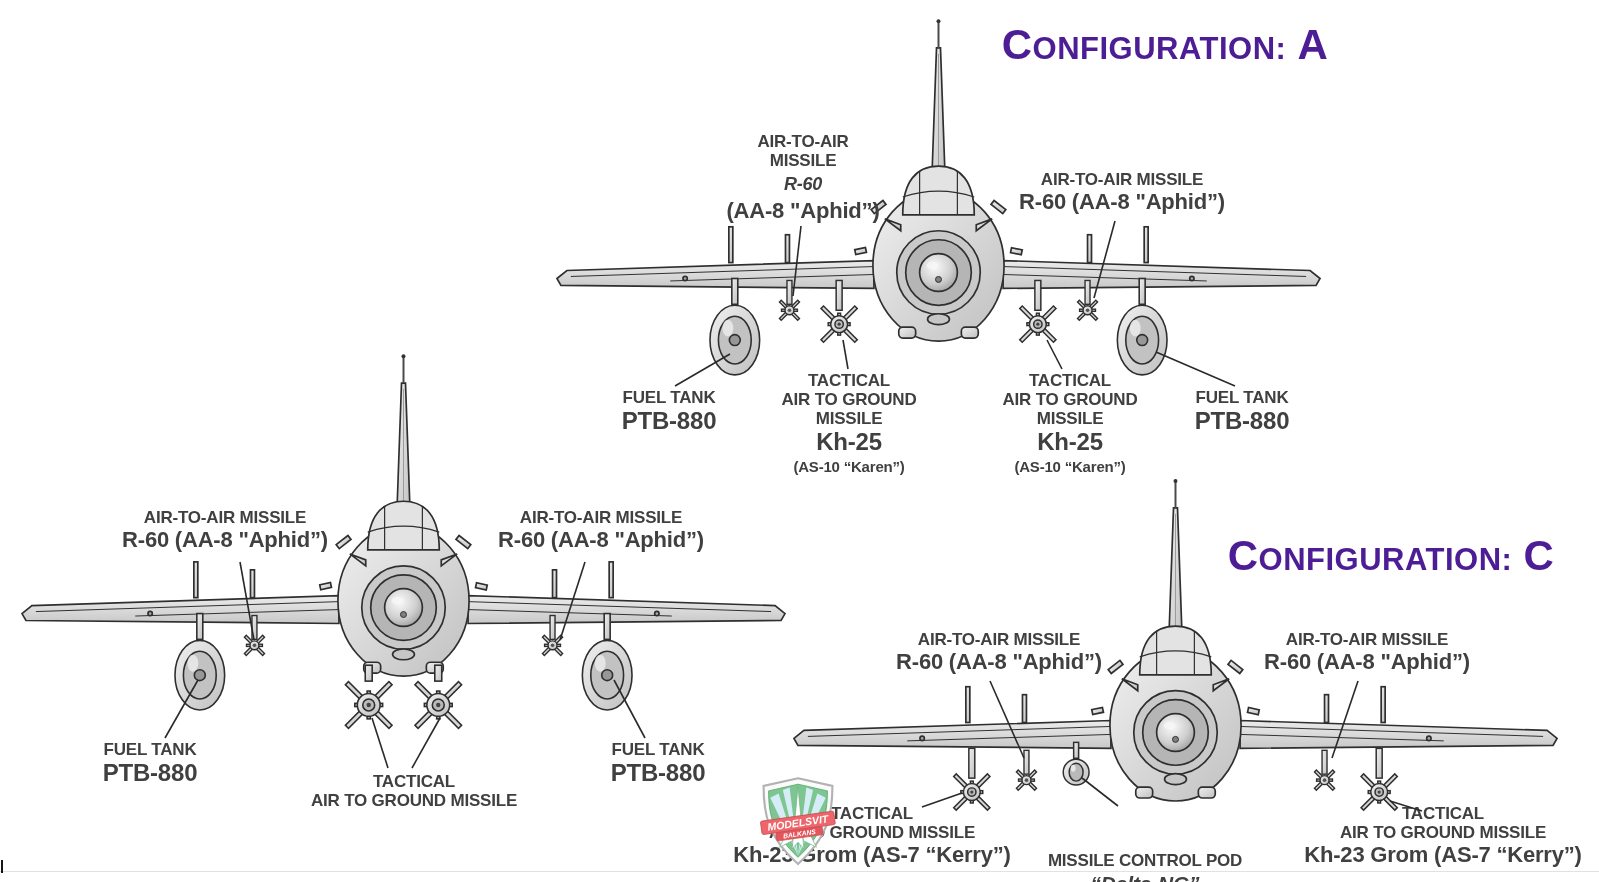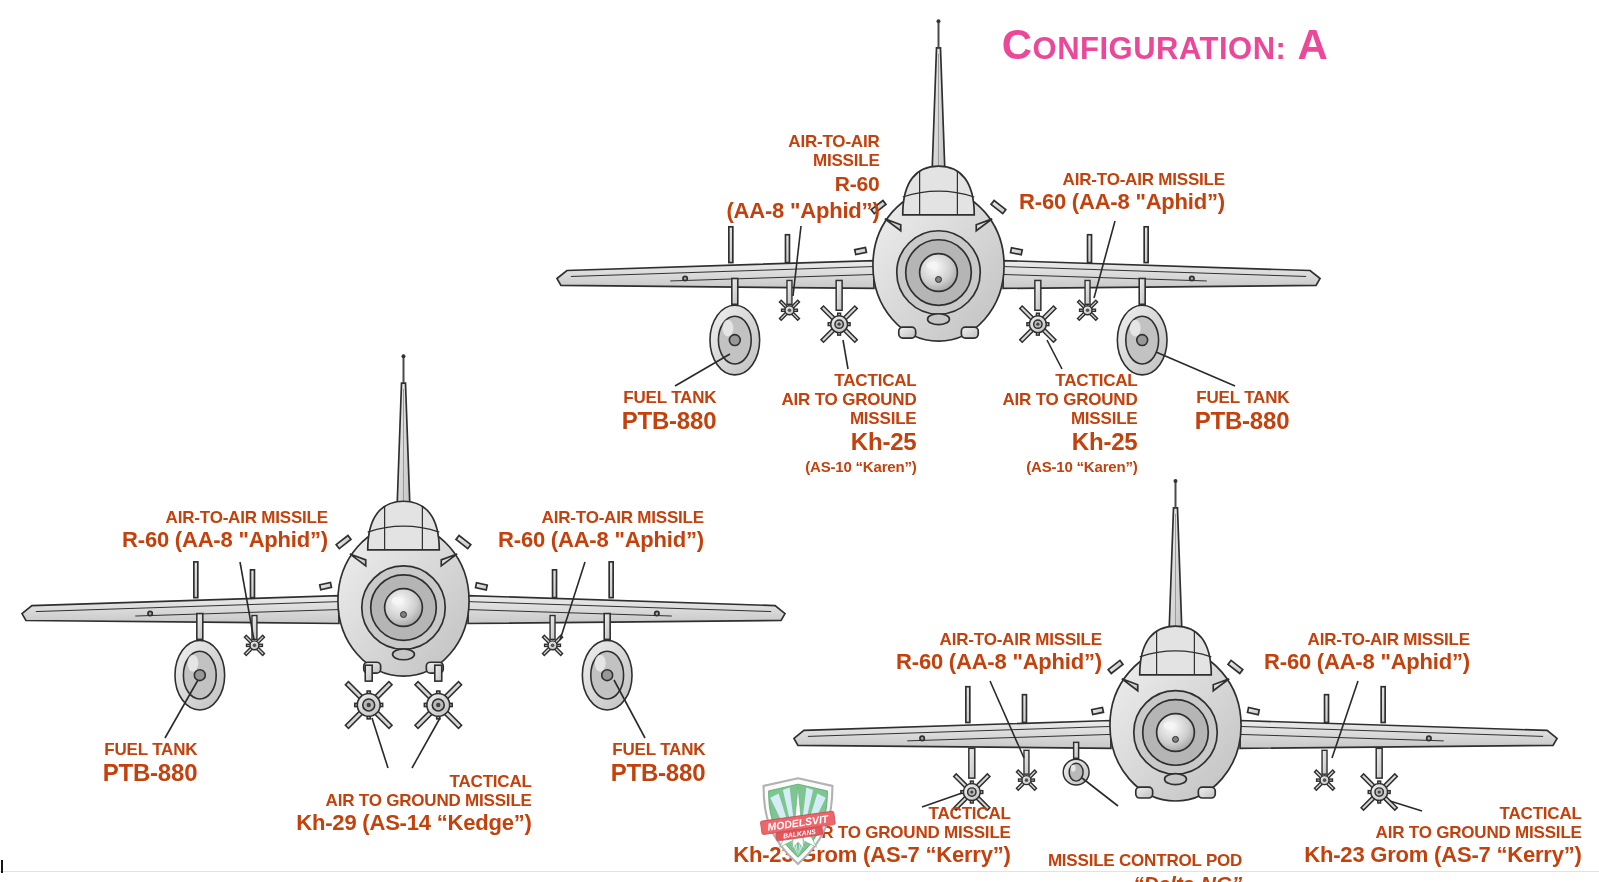--- a/index.html
+++ b/index.html
@@ -1,30 +1,30 @@
 <!DOCTYPE html>
 <html><head>
 <meta charset="utf-8">
 <style>
   html,body{margin:0;padding:0;background:#888;}
   .canvas{position:relative;width:1599px;height:882px;background:#ffffff;overflow:hidden;
           font-family:"Liberation Sans","DejaVu Sans",sans-serif;}
   .cfg-title{position:absolute;transform:translateX(-50%);white-space:nowrap;font-weight:700;
-             color:#ec4899;letter-spacing:.5px;line-height:1;}
+             color:#4c1d95;letter-spacing:.5px;line-height:1;}
   .cfg-title .cap{font-size:42px;}
   .cfg-title .rest{font-size:31px;}
   .cfg-title .letter{margin-left:11px;}
-  .lbl{position:absolute;transform:translateX(-50%);text-align:right;white-space:nowrap;
-       color:#c2410c;font-weight:700;letter-spacing:-0.2px;}
+  .lbl{position:absolute;transform:translateX(-50%);text-align:center;white-space:nowrap;
+       color:#404040;font-weight:700;letter-spacing:-0.2px;}
   .t17{font-size:17px;line-height:19px;}
   .t21{font-size:15px;line-height:24px;}
   .t22{font-size:22px;line-height:26px;}
   .t23{font-size:21px;line-height:27px;font-style:italic;}
   .t24{font-size:24px;line-height:27px;}
-  .t25{font-size:21px;line-height:28px;}
+  .t25{font-size:18px;line-height:28px;font-style:italic;}
   .abs{position:absolute;}
   .leaders{position:absolute;left:0;top:0;pointer-events:none;}
   .hairline{position:absolute;left:0;top:871px;width:1599px;height:1px;background:#e2e2e2;}
   .edge-tick{position:absolute;left:1px;top:860px;width:2px;height:13px;background:#151515;}
 </style>
 </head>
 <body>
 
 <div class="canvas">
 
@@ -215,27 +215,29 @@
     <div class="t17">AIR-TO-AIR MISSILE</div>
     <div class="t22">R-60 (AA-8 "Aphid”)</div>
   </div>
   <div class="lbl" style="left:150px;top:740px">
     <div class="t17">FUEL TANK</div>
     <div class="t24">PTB-880</div>
   </div>
   <div class="lbl" style="left:414px;top:772px">
     <div class="t17">TACTICAL</div>
     <div class="t17">AIR TO GROUND MISSILE</div>
-    <div class="t22">Kh-29 (AS-14 “Kedge”)</div>
   </div>
   <div class="lbl" style="left:658px;top:740px">
     <div class="t17">FUEL TANK</div>
     <div class="t24">PTB-880</div>
   </div>
 
+  <div class="cfg-title" style="left:1391px;top:535px">
+    <span class="cap">C</span><span class="rest">ONFIGURATION:</span><span class="cap letter">C</span>
+  </div>
 
   <svg class="abs" style="left:788px;top:470px" width="775" height="350" viewBox="0 0 780 352">
     <use href="#airframe"></use>
     <use href="#agm" x="185" y="280"></use>
     <use href="#agm" x="595" y="280"></use>
     <use href="#r60" x="240" y="282"></use>
     <use href="#r60" x="540" y="282"></use>
     <use href="#pod" x="290" y="274"></use>
   </svg>
 

